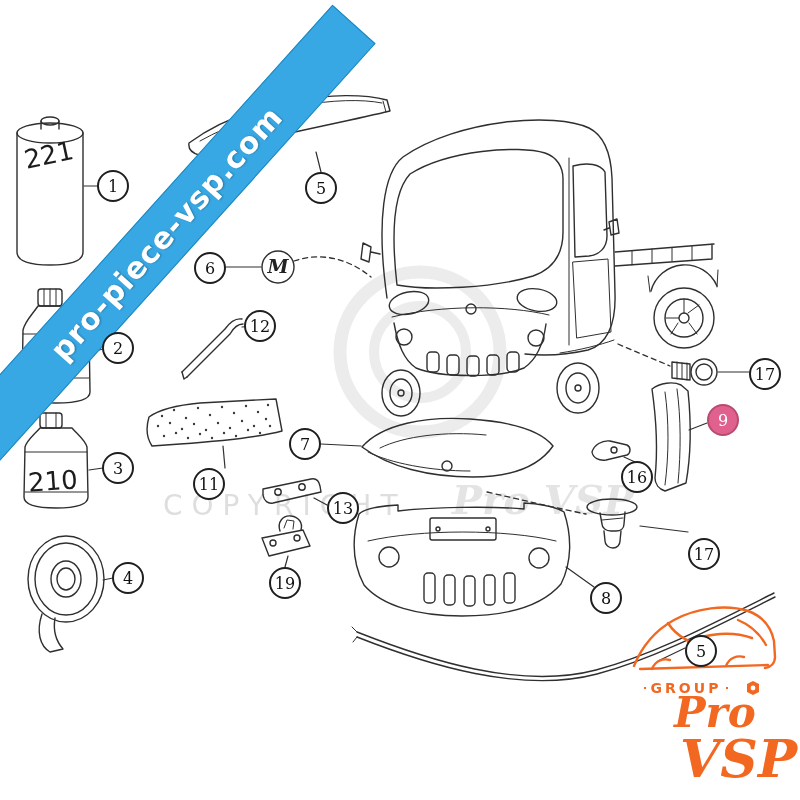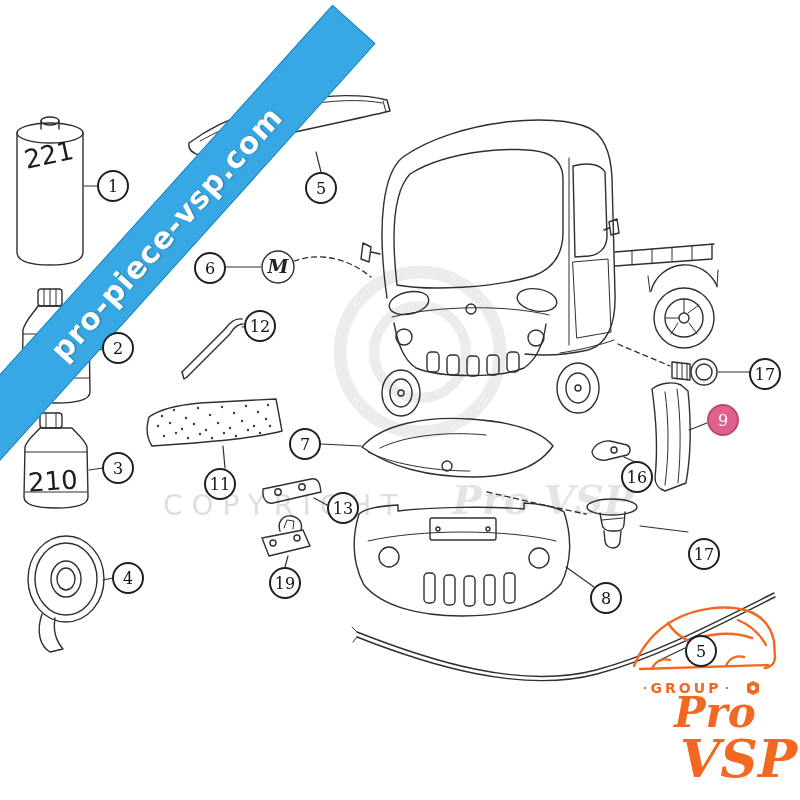--- a/index.html
+++ b/index.html
@@ -319,21 +319,21 @@
   <div class="callout" style="left:97px;  top:170px;">1</div>
   <div class="callout" style="left:102px; top:332px;">2</div>
   <div class="callout" style="left:102px; top:452px;">3</div>
   <div class="callout" style="left:112px; top:562px;">4</div>
   <div class="callout" style="left:305px; top:172px;">5</div>
   <div class="callout" style="left:194px; top:252px;">6</div>
   <div class="callout" style="left:289px; top:428px;">7</div>
   <div class="callout" style="left:590px; top:582px;">8</div>
   <div class="callout highlight" style="left:707px; top:404px;">9</div>
   <div class="callout" style="left:749px; top:358px;">17</div>
-  <div class="callout" style="left:204px; top:468px;">11</div>
+  <div class="callout" style="left:193px; top:468px;">11</div>
   <div class="callout" style="left:244px; top:310px;">12</div>
   <div class="callout" style="left:327px; top:492px;">13</div>
   <div class="callout" style="left:269px; top:567px;">19</div>
   <div class="callout" style="left:685px; top:635px;">5</div>
   <div class="callout" style="left:621px; top:461px;">16</div>
   <div class="callout" style="left:688px; top:538px;text-align:center;">17</div>
 
   <div class="logo-group">
     <span class="dash"></span>
     <span>GROUP</span>

